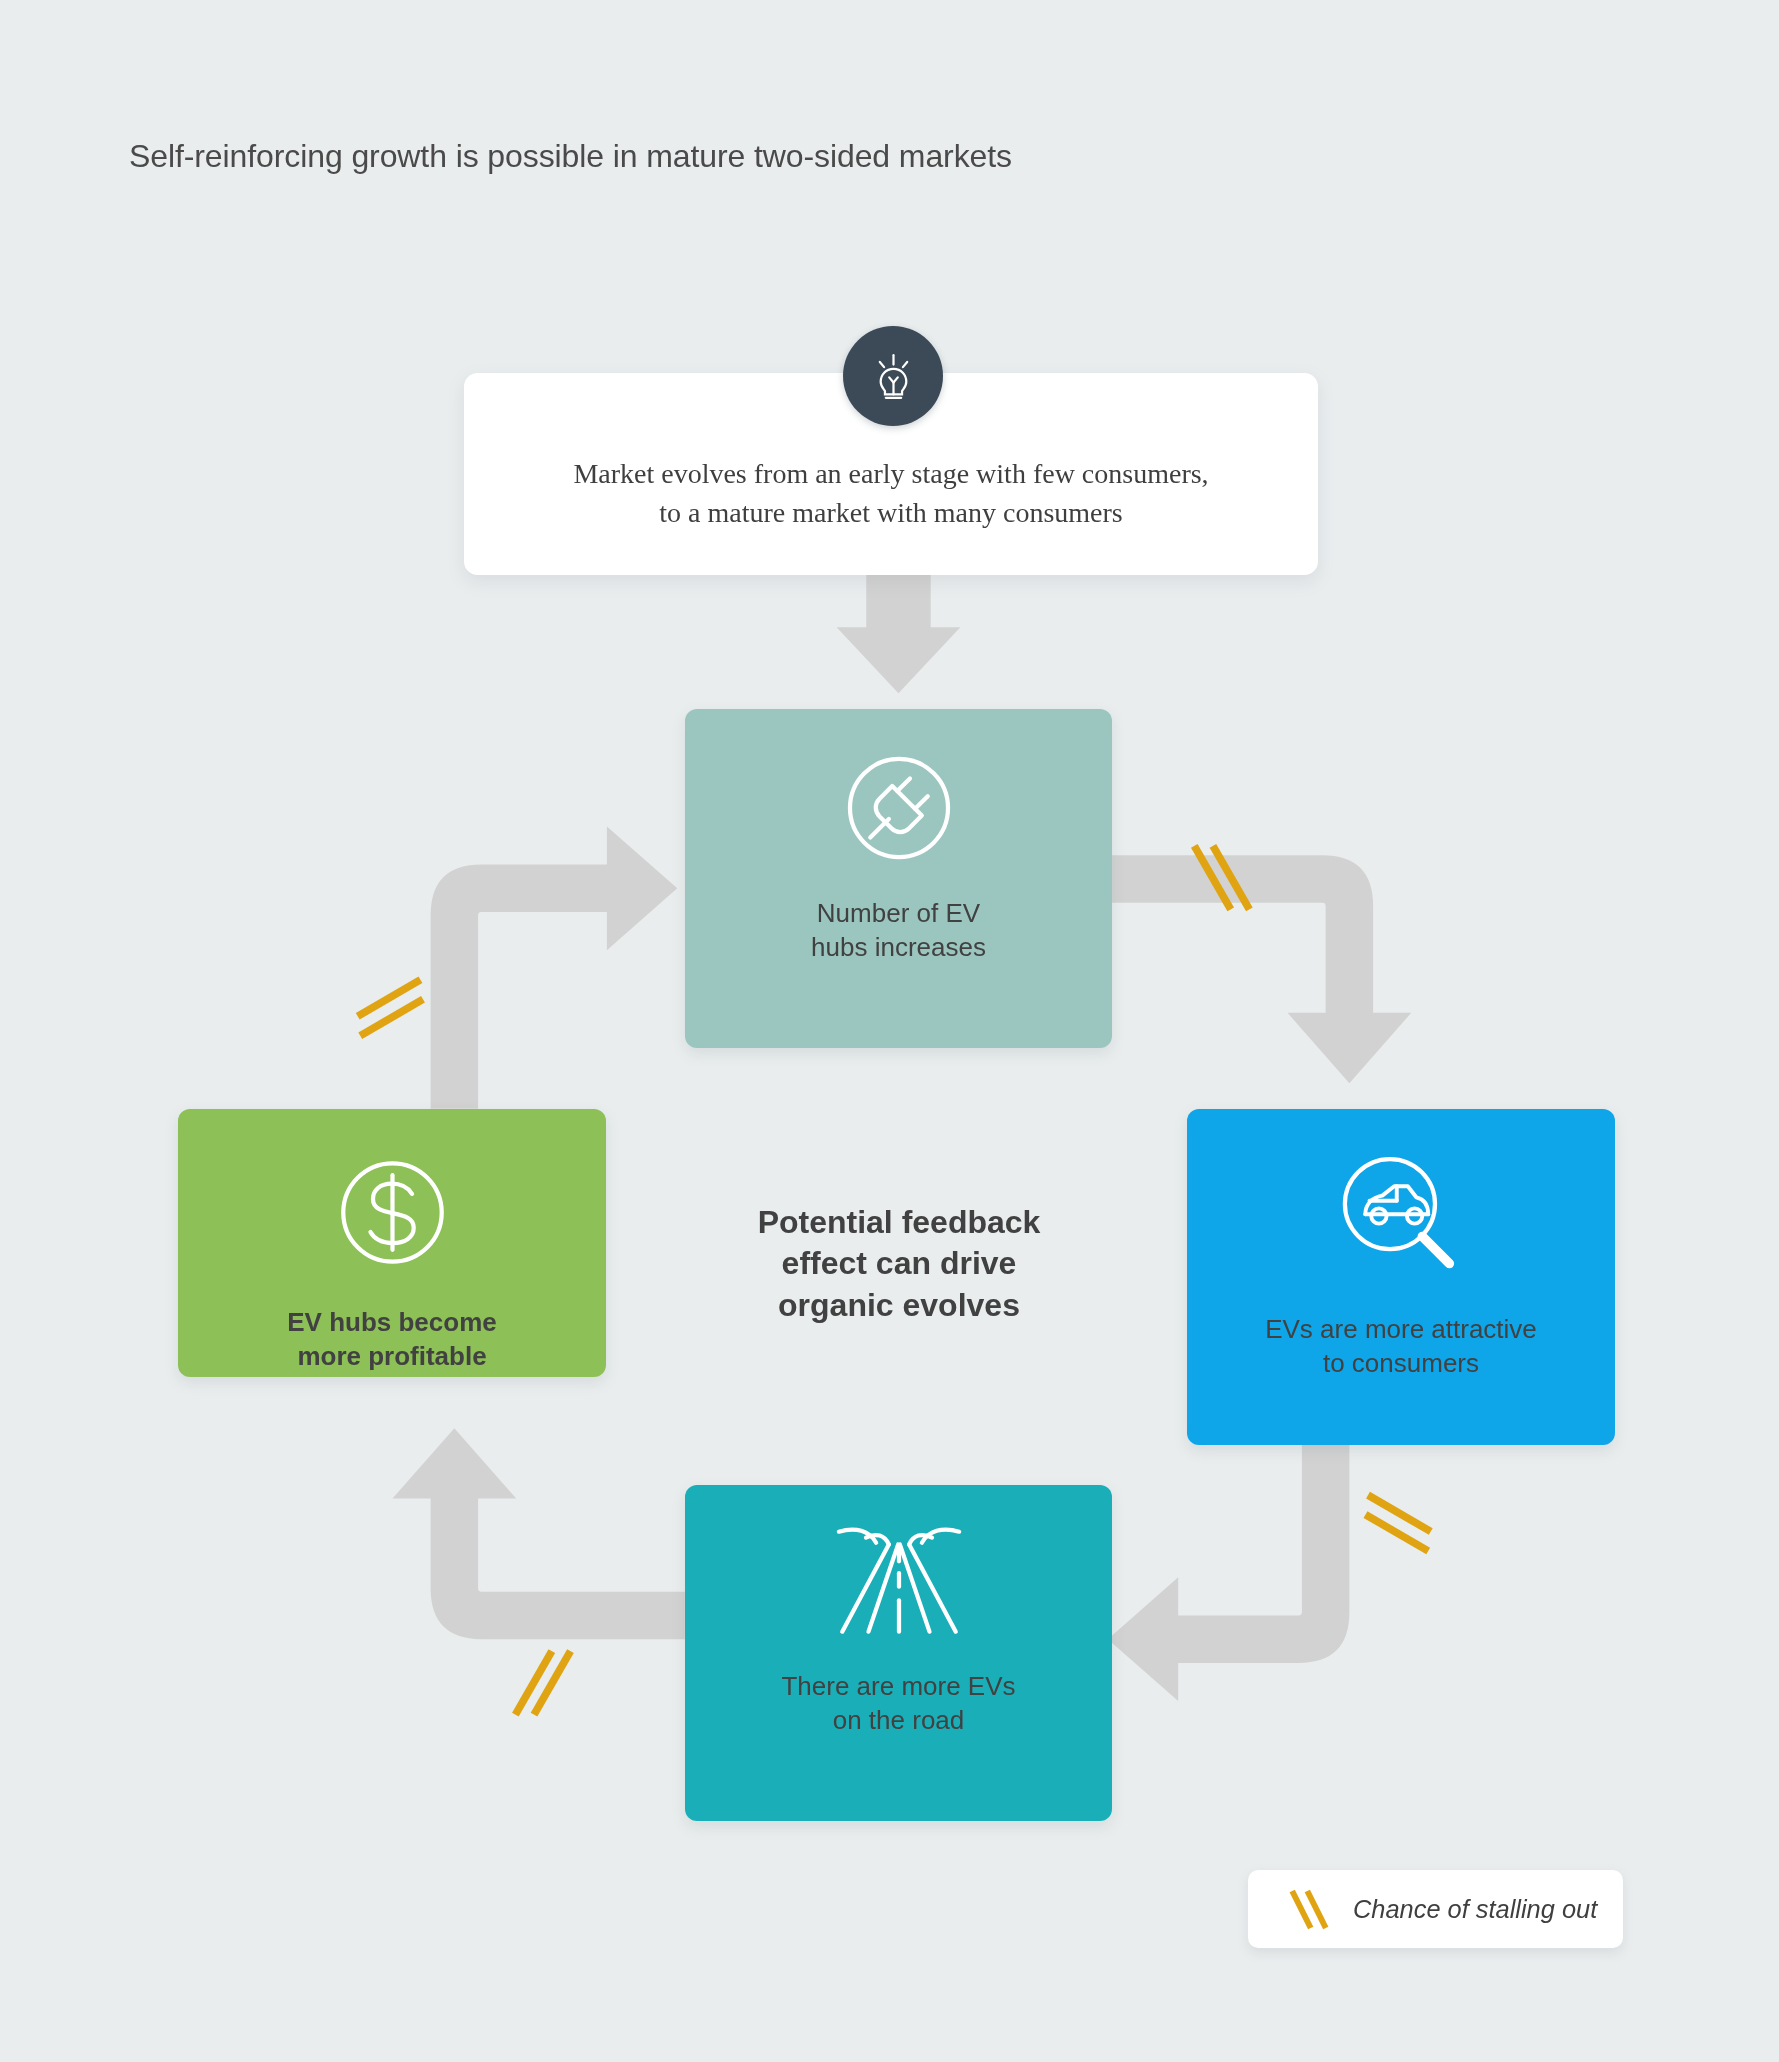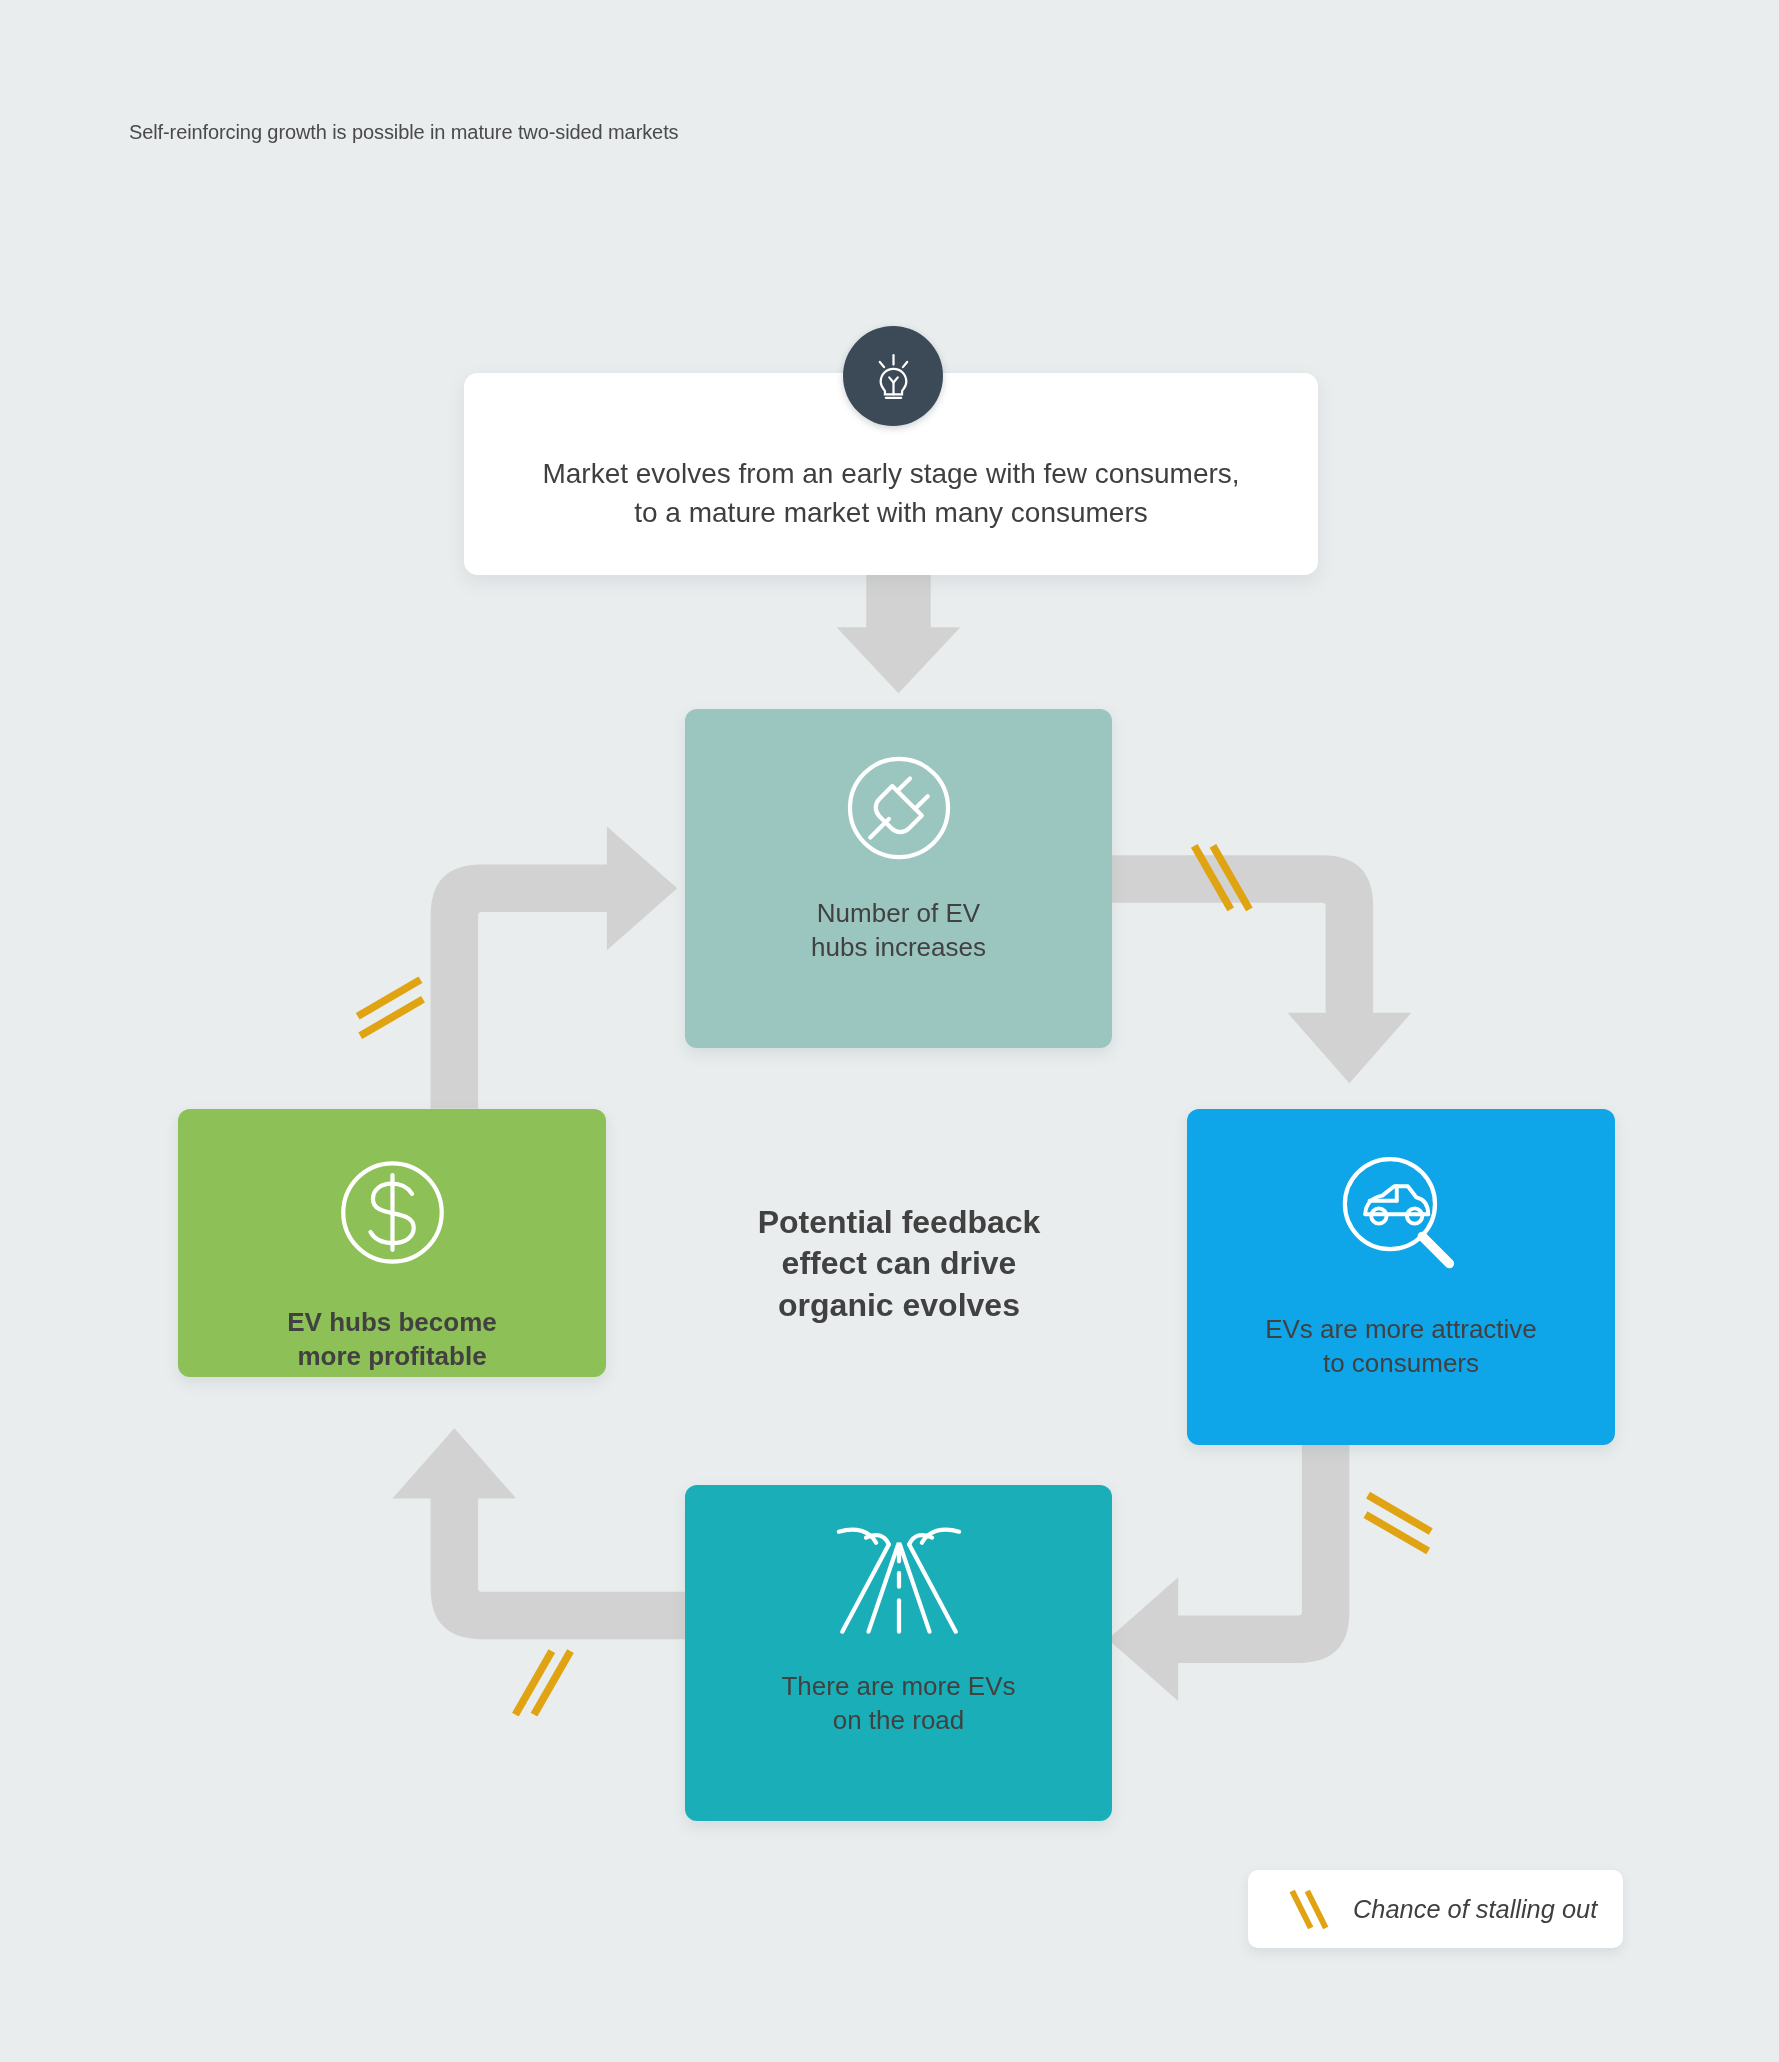--- a/index.html
+++ b/index.html
@@ -19,22 +19,22 @@
 
   
   #header { position: absolute; left: 129px; top: 114px; }
   #fig-label {
     font-size: 39px;
     font-weight: bold;
     color: #3d3d3d;
     letter-spacing: -0.2px;
   }
   #fig-subtitle {
-    margin-top: 7px;
-    font-size: 20px;
+    margin-top: 24px;
+    font-size: 32px;
     font-weight: 400;
     color: #4a4a4a;
     letter-spacing: -0.1px;
   }
 
   
   #arrows {
     position: absolute;
     left: 0; top: 0;
     width: 1780px; height: 2063px;
@@ -61,20 +61,21 @@
     box-shadow: 0 6.8px 17px rgba(120,130,135,0.14);
   }
   #callout-text {
     font-size: 28px;
     line-height: 1.38;
     color: #3f3f3f;
     text-align: center;
     white-space: pre-line;
     padding: 0 34px;
     margin-top: 40px;
+    font-family: Liberation Serif, serif;
   }
   #bulb-badge {
     position: absolute;
     left: 843px; top: 326px;
     width: 100px; height: 100px;
     border-radius: 50%;
     background: #3c4a58;
     display: flex;
     align-items: center;
     justify-content: center;

